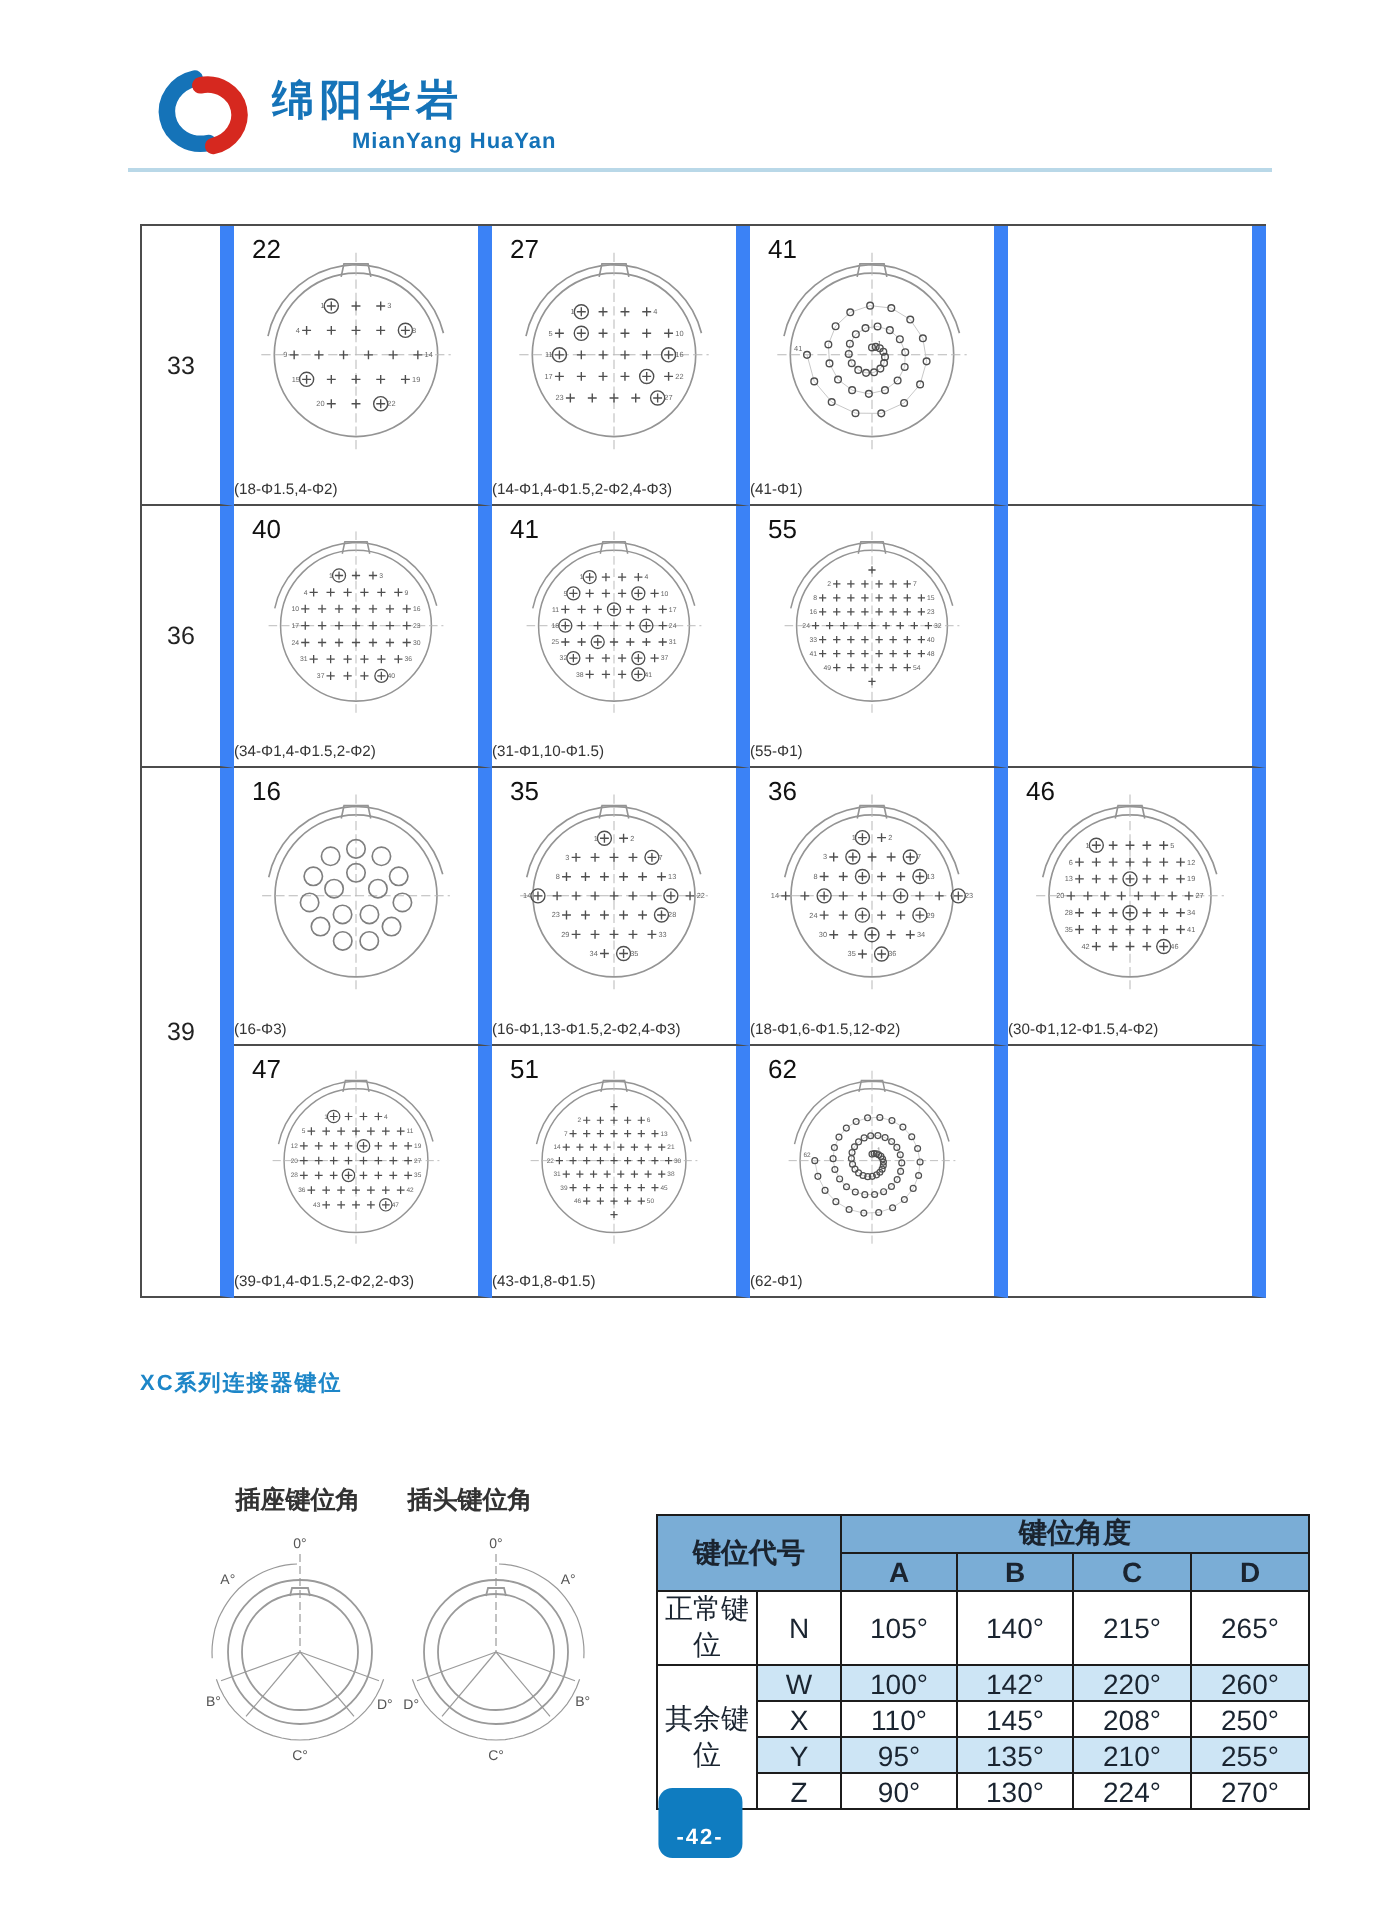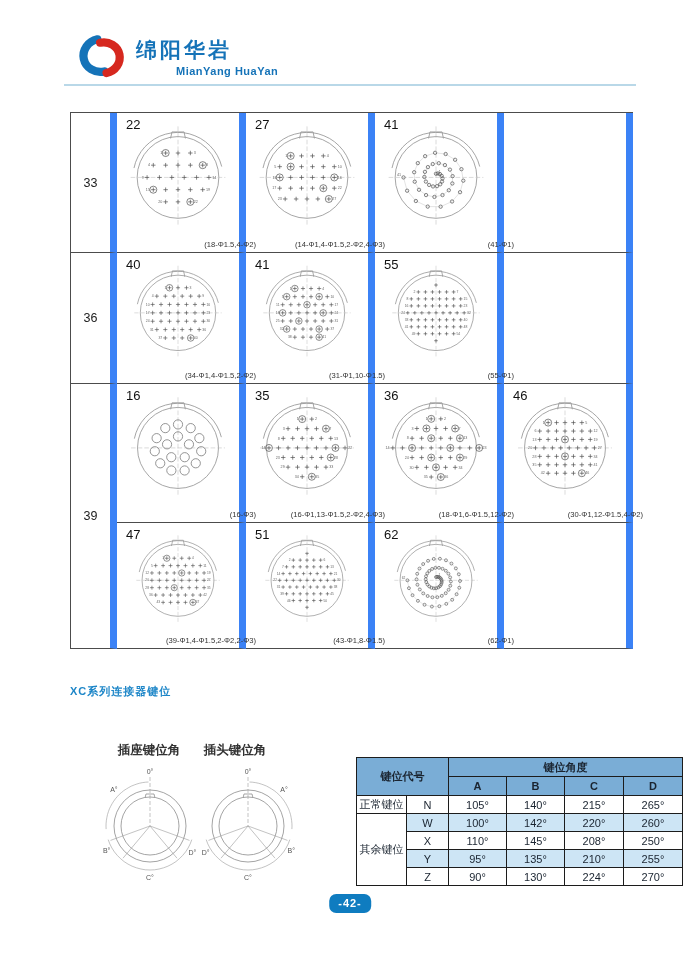--- a/index.html
+++ b/index.html
@@ -19,21 +19,21 @@
 
   
   #pinout-grid{position:absolute;left:70px;top:112px;display:grid;
                grid-template-columns:46px repeat(4,129px);
                grid-template-rows:140px 131px 139px 126px;
                border-top:1px solid #4c4c4c;border-left:1px solid #4c4c4c;}
   .pcell,.shell-cell{border-right:7px solid #3b82f6;border-bottom:1px solid #4c4c4c;position:relative;}
   .shell-cell{display:flex;align-items:center;justify-content:center;font-size:12.5px;color:#222;}
   .psize{position:absolute;top:4px;left:9px;font-size:13px;color:#111;}
   .pcell svg{position:absolute;top:5px;left:50%;transform:translateX(-50%);height:calc(100% - 22px);}
-  .pcap{position:absolute;bottom:3px;left:17px;width:100%;text-align:right;font-size:7.6px;color:#333;}
+  .pcap{position:absolute;bottom:3px;left:0;width:100%;text-align:left;font-size:7.6px;color:#333;}
   .shell{fill:none;stroke:#949494;stroke-width:.9;}
   .axis{fill:none;stroke:#b8b8b8;stroke-width:.55;stroke-dasharray:5 2.2;}
   .pin{fill:none;stroke:#4f4f4f;stroke-width:.75;}
   .pring{fill:none;stroke:#7f7f7f;stroke-width:.9;}
   .spiral{fill:none;stroke:#c3c3c3;stroke-width:.5;}
   .pnum{font-size:4px;fill:#666;font-family:"Liberation Sans",sans-serif;}
 
   
   .sec-title{position:absolute;left:70px;top:684px;font-size:11px;font-weight:bold;
              color:var(--section-blue,#1d86c8);letter-spacing:1px;}
@@ -42,30 +42,30 @@
   .kd-label-plug{left:180px;}
   .kdiag{position:absolute;top:754px;width:124px;height:132px;}
   #key-socket{left:88px;}
   #key-plug{left:186px;}
   .kc{fill:none;stroke:#9a9a9a;stroke-width:.9;}
   .kl{fill:none;stroke:#9a9a9a;stroke-width:.6;}
   .kaxis{fill:none;stroke:#9a9a9a;stroke-width:.6;stroke-dasharray:4 2;}
   .ktxt{font-size:7px;fill:#555;font-family:"Liberation Sans",sans-serif;}
 
   
-  #key-table{position:absolute;left:356px;top:757px;width:326px;border-collapse:collapse;
-             font-size:11px;color:#1a2430;table-layout:fixed;}
+  #key-table{position:absolute;left:328px;top:757px;width:326px;border-collapse:collapse;
+             font-size:14px;color:#1a2430;table-layout:fixed;}
   #key-table th,#key-table td{border:1px solid #1c1c1c;text-align:center;padding:0;height:17px;}
   #key-table th.hd{background:var(--table-header-blue,#7aadd6);font-weight:600;height:18px;}
   #key-table tr.shaded td{background:var(--table-row-blue,#cde5f5);}
   #key-table td.grp{background:#fff !important;}
 
   .page-badge{position:absolute;left:50%;transform:translateX(-50%);top:894px;
               background:var(--badge-blue,#0f7cc0);color:#fff;font-size:11px;font-weight:bold;
-              letter-spacing:1px;padding:3px 9px 4px;border-radius:7px;}
+              letter-spacing:1px;padding:19px 9px 4px;border-radius:7px;}
 </style>
 </head>
 <body>
 
 <div class="page">
   <div class="logo-wrap">
     <svg width="60" height="52" viewBox="0 0 62 52">
       <g transform="rotate(-12 31 26)">
         <path class="logo-arc-blue" d="M34,9 A18,17 0 1 0 34,43"></path>
         <path class="logo-arc-red" d="M36,45 A17,16 0 1 0 36,13"></path>

